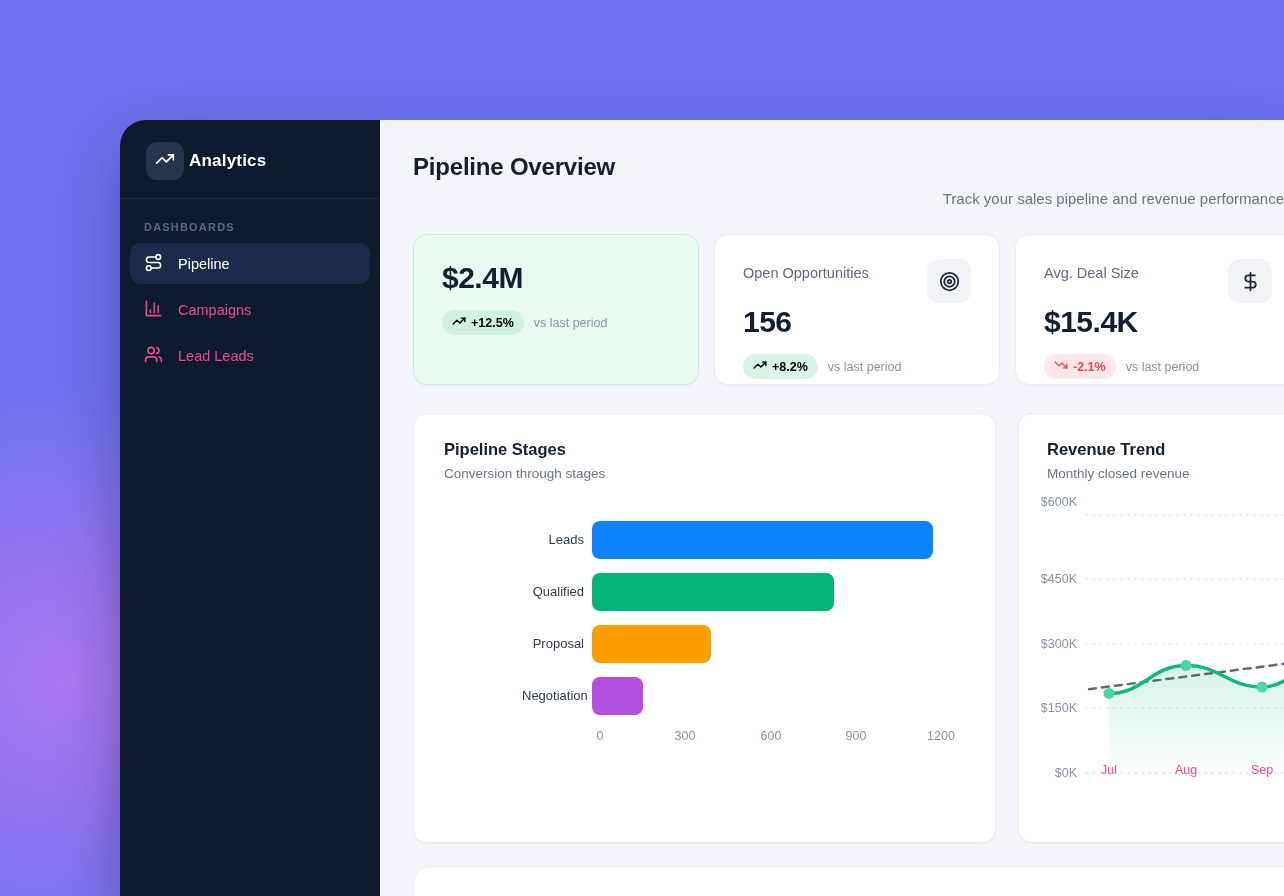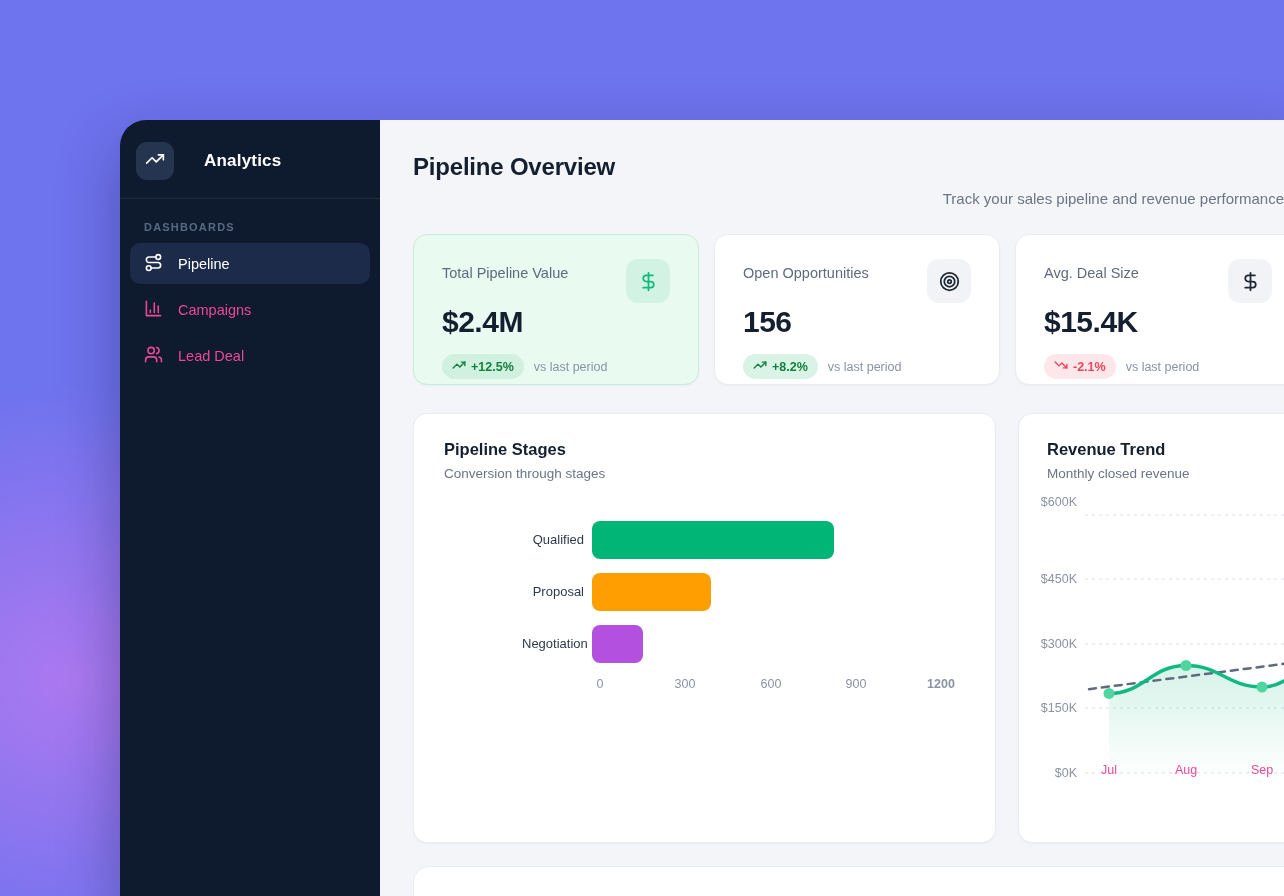--- a/index.html
+++ b/index.html
@@ -14,21 +14,21 @@
 
   
   .window {
     position:absolute; left:120px; top:120px; right:0; bottom:0;
     border-top-left-radius:26px; overflow:hidden; display:flex;
     box-shadow:0 24px 60px rgba(20,20,60,.35);
   }
 
   
   .sidebar { width:260px; flex-shrink:0; background:#0e1a2e; color:#e7ecf3; display:flex; flex-direction:column; }
-  .logo-row { display:flex; align-items:center; gap:30px; padding:22px 22px 18px 16px; border-bottom:1px solid rgba(255,255,255,.07); }
+  .logo-row { display:flex; align-items:center; gap:5px; padding:22px 22px 18px 26px; border-bottom:1px solid rgba(255,255,255,.07); }
   .logo-tile { width:38px; height:38px; border-radius:11px; background:#26354f; display:flex; align-items:center; justify-content:center; }
   .app-name { font-size:17px; font-weight:700; color:#fff; letter-spacing:.2px; }
   .section-label { margin:22px 0 10px 24px; font-size:11px; font-weight:700; letter-spacing:1.2px; color:#596a80; }
   .nav { padding:0 10px; }
   .nav-item { display:flex; align-items:center; gap:15px; height:41px; padding:0 14px; margin-bottom:5px;
               border-radius:10px; color:#ec4899; font-size:14.5px; cursor:pointer; }
   .nav-item svg { flex-shrink:0; }
   .nav-item.active { background:#1c2b49; color:#fff; }
 
   
@@ -41,21 +41,21 @@
   .stat-card { width:286px; height:151px; flex-shrink:0; background:#fff; border:1px solid #e9ecf0;
                border-radius:14px; padding:24px 28px; box-shadow:0 1px 2px rgba(16,24,40,.04); }
   .stat-card.highlight { background:#e9faf1; border-color:#c6edd9; }
   .stat-top { display:flex; justify-content:space-between; align-items:flex-start; }
   .stat-label { font-size:14.5px; color:#5f6b7c; padding-top:6px; }
   .icon-tile { width:44px; height:44px; border-radius:12px; background:#f2f3f6; display:flex; align-items:center; justify-content:center; }
   .icon-tile.mint { background:#d2f3e3; }
   .stat-value { margin-top:2px; font-size:30px; font-weight:800; color:#141f30; letter-spacing:-.5px; }
   .stat-foot { display:flex; align-items:center; gap:10px; margin-top:15px; }
   .pill { display:inline-flex; align-items:center; gap:5px; padding:4px 10px; border-radius:999px; font-size:12.5px; font-weight:700; }
-  .pill.up { background:#d9f3e7; color:#15803d; }
+  .pill.up { background:#d9f3e7; color:#000000; }
   .stat-card.highlight .pill.up { background:#d0f0e0; }
   .pill.down { background:#fde7ea; color:#e8475c; }
   .stat-compare { font-size:12.5px; color:#8a93a3; }
 
   
   .charts-row { display:flex; gap:22px; margin-top:28px; }
   .chart-card { background:#fff; border:1px solid #e9ecf0; border-radius:14px; box-shadow:0 1px 2px rgba(16,24,40,.04); flex-shrink:0; }
   .chart-title { font-size:16.5px; font-weight:700; color:#141f30; }
   .chart-subtitle { margin-top:7px; font-size:13.5px; color:#6b7585; }
 
@@ -123,41 +123,32 @@
       </div>
       <div class="nav-item">
         <span>
           <svg width="19" height="19" viewBox="0 0 24 24" fill="none" stroke="currentColor" stroke-width="2" stroke-linecap="round" stroke-linejoin="round">
               <path d="M16 21v-2a4 4 0 0 0-4-4H6a4 4 0 0 0-4 4v2"></path>
               <circle cx="9" cy="7" r="4"></circle>
               <path d="M22 21v-2a4 4 0 0 0-3-3.87"></path>
               <path d="M16 3.13a4 4 0 0 1 0 7.75"></path>
             </svg>
         </span>
-        <span>Lead Deal</span>
+        <span>Lead Leads</span>
       </div>
     </nav>
   </aside>
 
   <main class="main">
     <h1 class="page-title">Pipeline Overview</h1>
     <p class="page-subtitle">Track your sales pipeline and revenue performance</p>
 
     <div class="stats-row">
 
       <div class="stat-card highlight">
-        <div class="stat-top">
-          <span class="stat-label">Total Pipeline Value</span>
-          <div class="icon-tile mint">
-            <svg width="21" height="21" viewBox="0 0 24 24" fill="none" stroke="#10b981" stroke-width="2" stroke-linecap="round" stroke-linejoin="round">
-                <line x1="12" y1="2" x2="12" y2="22"></line>
-                <path d="M17 5H9.5a3.5 3.5 0 0 0 0 7h5a3.5 3.5 0 0 1 0 7H6"></path>
-              </svg>
-          </div>
-        </div>
         <div class="stat-value">$2.4M</div>
         <div class="stat-foot">
           <span class="pill up">
             <span><svg width="14" height="14" viewBox="0 0 24 24" fill="none" stroke="currentColor" stroke-width="2.4" stroke-linecap="round" stroke-linejoin="round">
                   <polyline points="22 7 13.5 15.5 8.5 10.5 2 17"></polyline>
                   <polyline points="16 7 22 7 22 13"></polyline>
                 </svg></span>
             <span>+12.5%</span>
           </span>
           <span class="stat-compare">vs last period</span>
@@ -212,20 +203,26 @@
       </div>
     </div>
 
     <div class="charts-row">
 
       <section class="chart-card bar-card">
         <h2 class="chart-title">Pipeline Stages</h2>
         <p class="chart-subtitle">Conversion through stages</p>
         <div class="bar-chart" id="barChart">
           <div class="bar-row">
+            <span class="bar-label">Leads</span>
+            <div class="bar-track">
+                <div class="bar-fill" style="width: 341px; background: rgb(13, 132, 251);"></div>
+              </div>
+          </div>
+          <div class="bar-row">
             <span class="bar-label">Qualified</span>
             <div class="bar-track">
                 <div class="bar-fill" style="width: 242px; background: rgb(0, 181, 117);"></div>
               </div>
           </div>
           <div class="bar-row">
             <span class="bar-label">Proposal</span>
             <div class="bar-track">
                 <div class="bar-fill" style="width: 119px; background: rgb(255, 158, 0);"></div>
               </div>
@@ -234,21 +231,21 @@
             <span class="bar-label">Negotiation</span>
             <div class="bar-track">
                 <div class="bar-fill" style="width: 51px; background: rgb(180, 80, 224);"></div>
               </div>
           </div>
           <div class="bar-axis">
             <span class="x-tick" style="left: 0px;">0</span>
             <span class="x-tick" style="left: 85px;">300</span>
             <span class="x-tick" style="left: 171px;">600</span>
             <span class="x-tick" style="left: 256px;">900</span>
-            <span class="x-tick" style="left: 341px; font-weight: bold;">1200</span>
+            <span class="x-tick" style="left: 341px;">1200</span>
           </div>
         </div>
       </section>
 
       <section class="chart-card line-card">
         <h2 class="chart-title">Revenue Trend</h2>
         <p class="chart-subtitle">Monthly closed revenue</p>
         <div class="line-chart" id="lineChart">
           <svg class="line-svg" id="lineSvg" width="440" height="300" viewBox="0 0 440 300">
               <defs>

